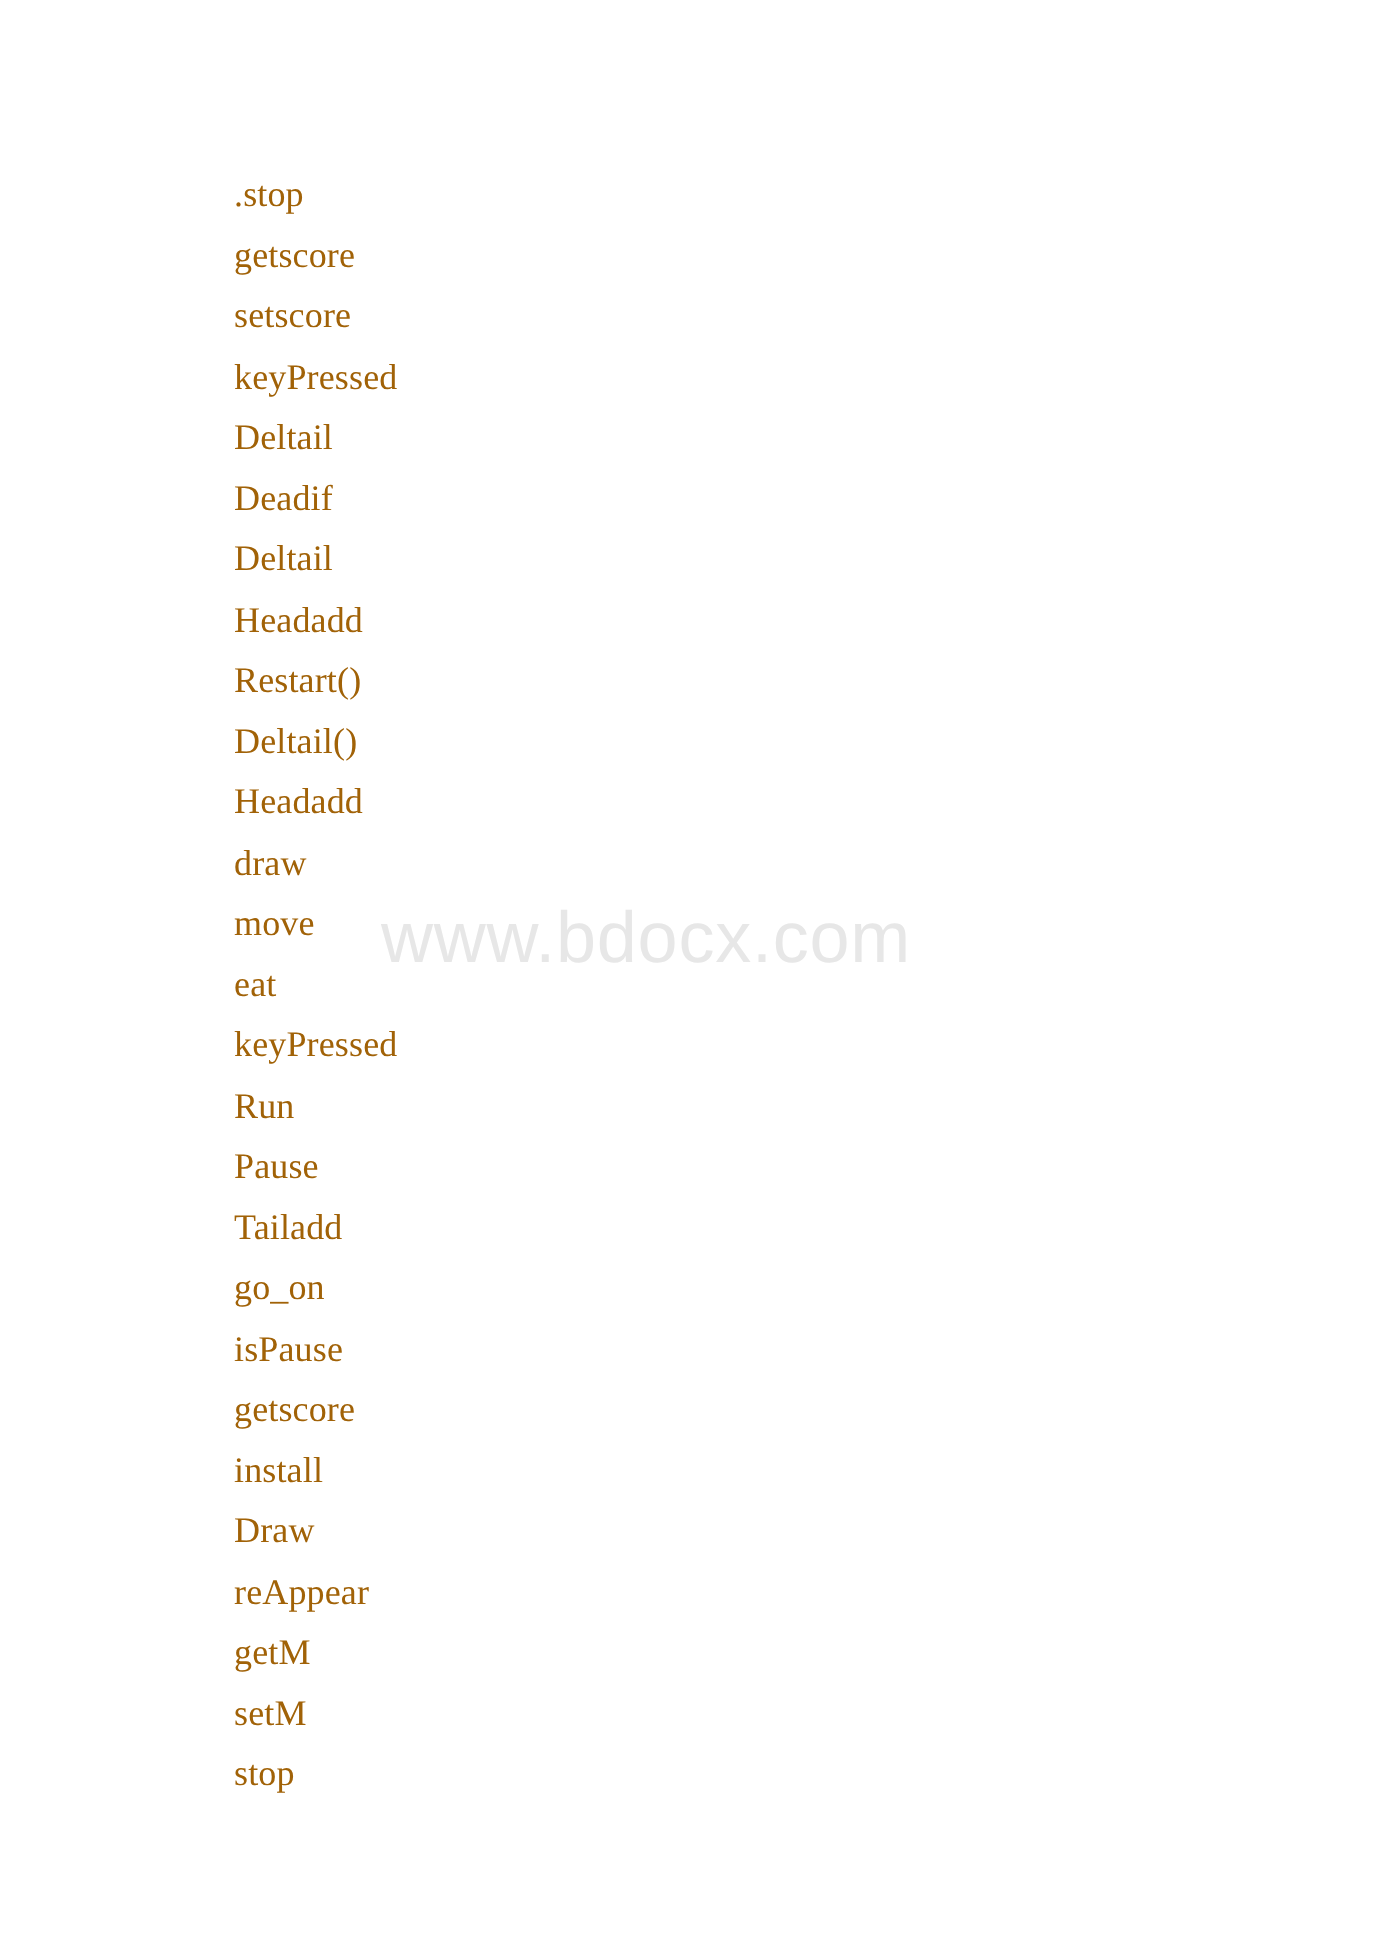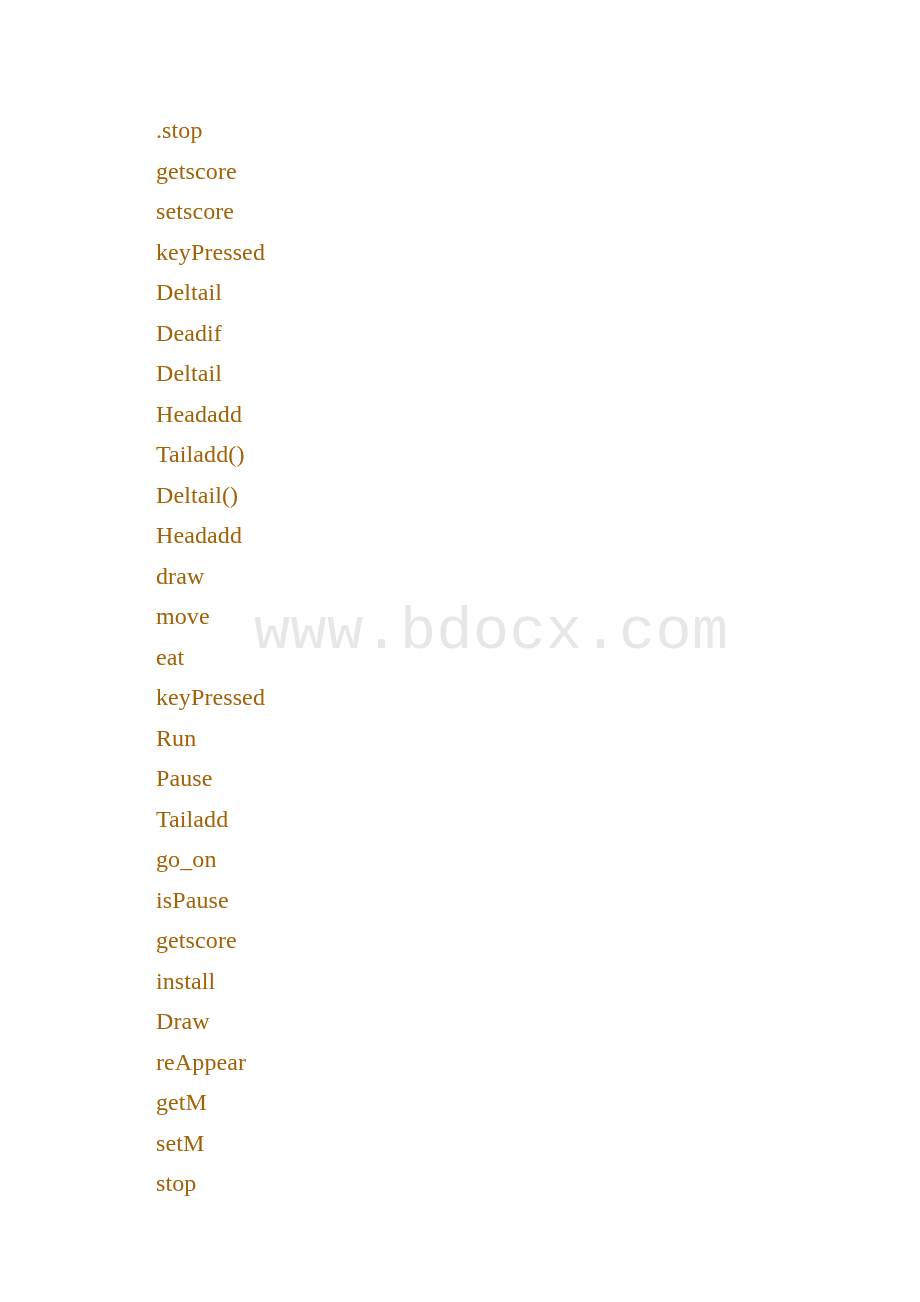--- a/index.html
+++ b/index.html
@@ -19,22 +19,22 @@
     position: absolute;
     inset: 0;
     background: #ffffff;
   }
 
   
   #watermark {
     position: absolute;
     left: 254px;
     top: 602px;
-    font-family: Liberation Mono, monospace;
-    font-size: 60px;
+    font-family: Liberation Sans, sans-serif;
+    font-size: 48px;
     font-weight: 400;
     letter-spacing: 0.5px;
     color: #e7e7e7;
     white-space: nowrap;
     line-height: 1;
     z-index: 1;
     user-select: none;
   }
 
   #content {
@@ -74,21 +74,21 @@
   <div id="content">
     <ul class="line-list" id="line-list">
         <li class="line-item">.stop</li>
         <li class="line-item">getscore</li>
         <li class="line-item">setscore</li>
         <li class="line-item">keyPressed</li>
         <li class="line-item">Deltail</li>
         <li class="line-item">Deadif</li>
         <li class="line-item">Deltail</li>
         <li class="line-item">Headadd</li>
-        <li class="line-item">Tailadd()</li>
+        <li class="line-item">Restart()</li>
         <li class="line-item">Deltail()</li>
         <li class="line-item">Headadd</li>
         <li class="line-item">draw</li>
         <li class="line-item">move</li>
         <li class="line-item">eat</li>
         <li class="line-item">keyPressed</li>
         <li class="line-item">Run</li>
         <li class="line-item">Pause</li>
         <li class="line-item">Tailadd</li>
         <li class="line-item">go_on</li>

